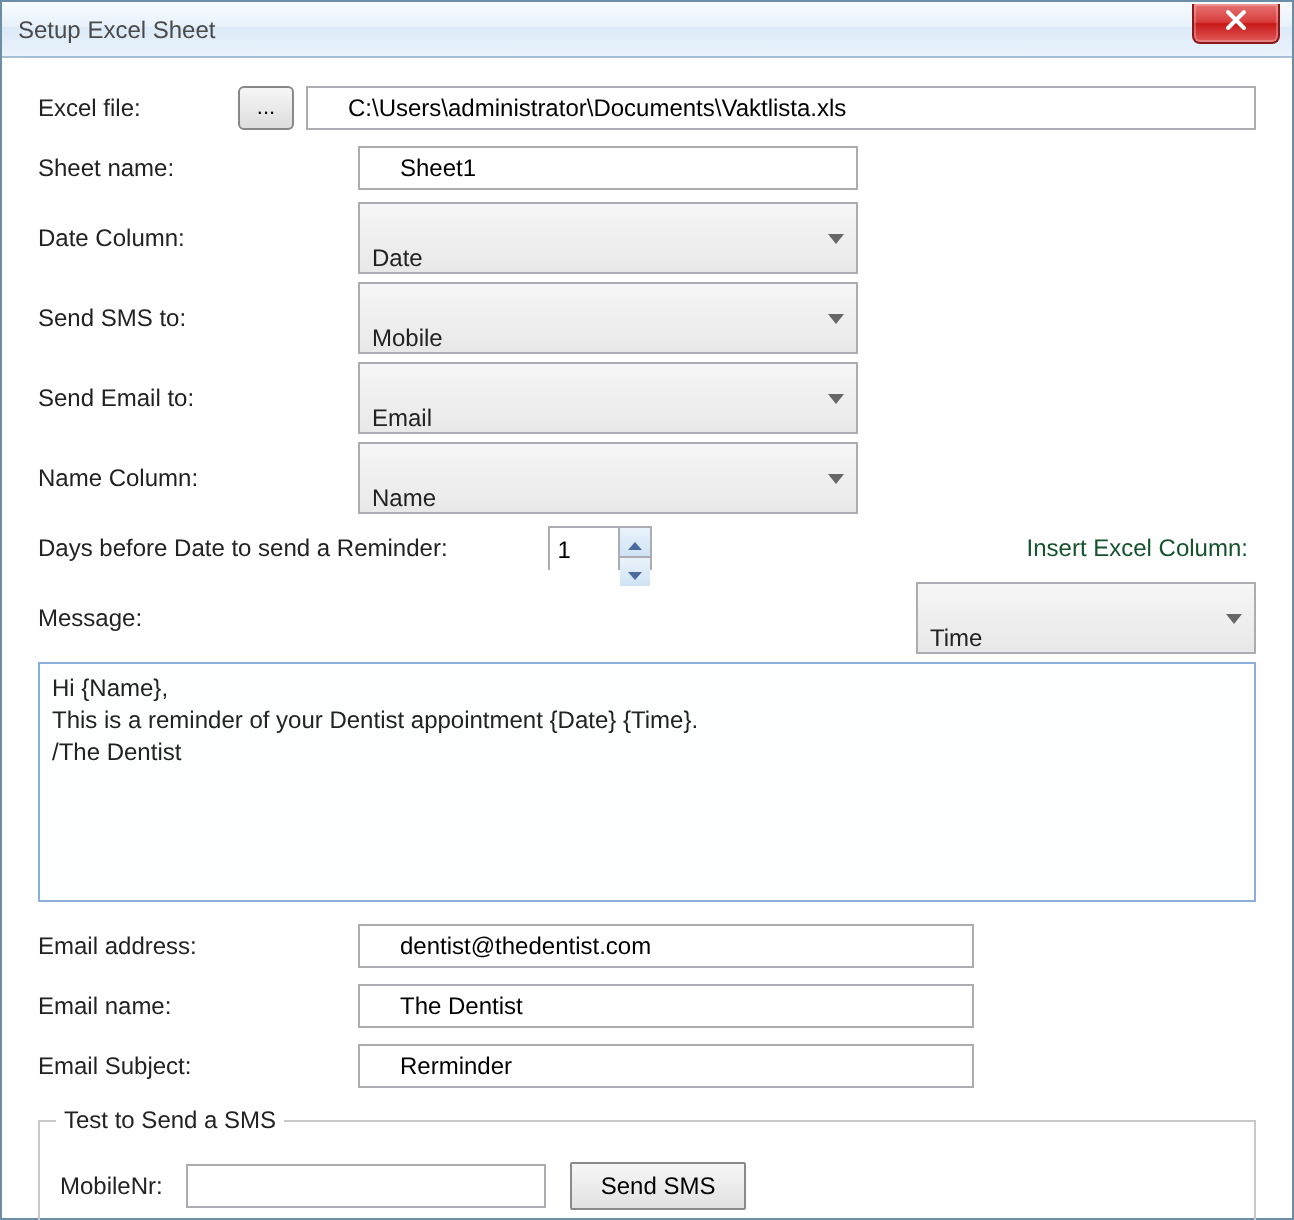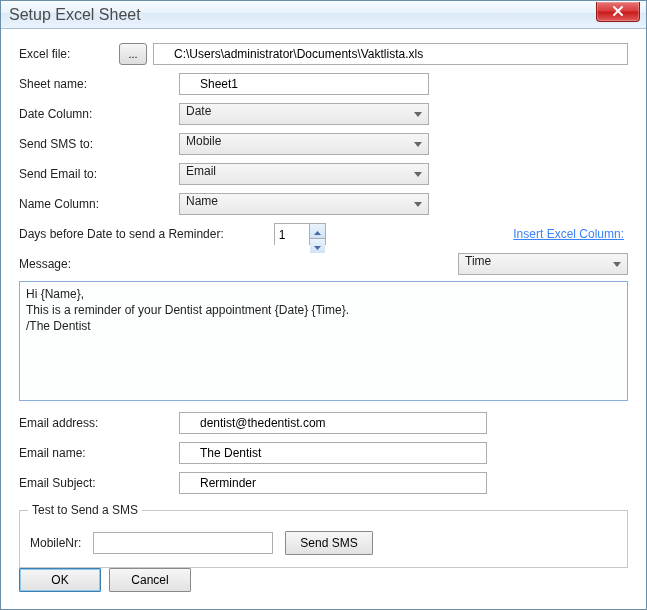--- a/index.html
+++ b/index.html
@@ -18,21 +18,21 @@
     border: 1px solid #6b8ea6;
     position: relative;
   }
   .titlebar {
     height: 28px;
     background: linear-gradient(to bottom, #f7fbff 0%, #e8f2fb 45%, #dceaf7 46%, #e9f3fc 100%);
     border-bottom: 1px solid #a8c0d6;
     display: flex;
     align-items: center;
     padding-left: 8px;
-    font-size: 16px;
+    font-size: 12px;
     color: #4a4a4a;
     position: relative;
   }
   .closebtn {
     position: absolute;
     right: 6px; top: 1px;
     width: 44px; height: 20px;
     background: linear-gradient(to bottom, #e67474 0%, #d93c3c 48%, #c81818 52%, #e25b5b 100%);
     border: 1px solid #8a1a1a;
     border-top: none;
@@ -74,24 +74,24 @@
     padding: 2px 20px;
     font: inherit;
     background: #fff;
   }
   .wide { flex: 1; }
   .med  { width: 250px; }
   .med2 { width: 308px; }
 
   .combo, .combo2 {
     position: relative;
-    height: 22px;
+    height: 36px;
     border: 1px solid #abadb3;
     background: linear-gradient(to bottom,#f6f6f6,#e8e8e8);
-    display: flex; align-items: flex-start;
+    display: flex; align-items: flex-end;
     padding: 0 20px 0 6px;
     cursor: default;
   }
   .combo { width: 250px; }
   .combo2 { width: 170px; }
   .combo::after, .combo2::after {
     content: "";
     position: absolute;
     right: 6px; top: 50%;
     margin-top: -2px;
@@ -117,24 +117,23 @@
     flex: 1;
     background: linear-gradient(to bottom,#eaf3fb,#cfe3f5);
     display: flex; align-items: center; justify-content: center;
     cursor: pointer;
   }
   .spinbtns div + div { border-top: 1px solid #abadb3; }
   .spinbtns svg { width: 7px; height: 4px; }
   .spinbtns svg polygon { fill: #4a6; fill: #4b6a9e; }
 
   .bluehint {
-    color: #3b82f6;
+    color: #14532d;
     margin-left: auto;
     padding-right: 4px;
-    text-decoration: underline;
   }
 
   .msgbox {
     width: 100%;
     height: 120px;
     border: 1px solid #8bafda;
     background: #fdfefe;
     padding: 4px 6px;
     font: inherit;
     resize: none;

